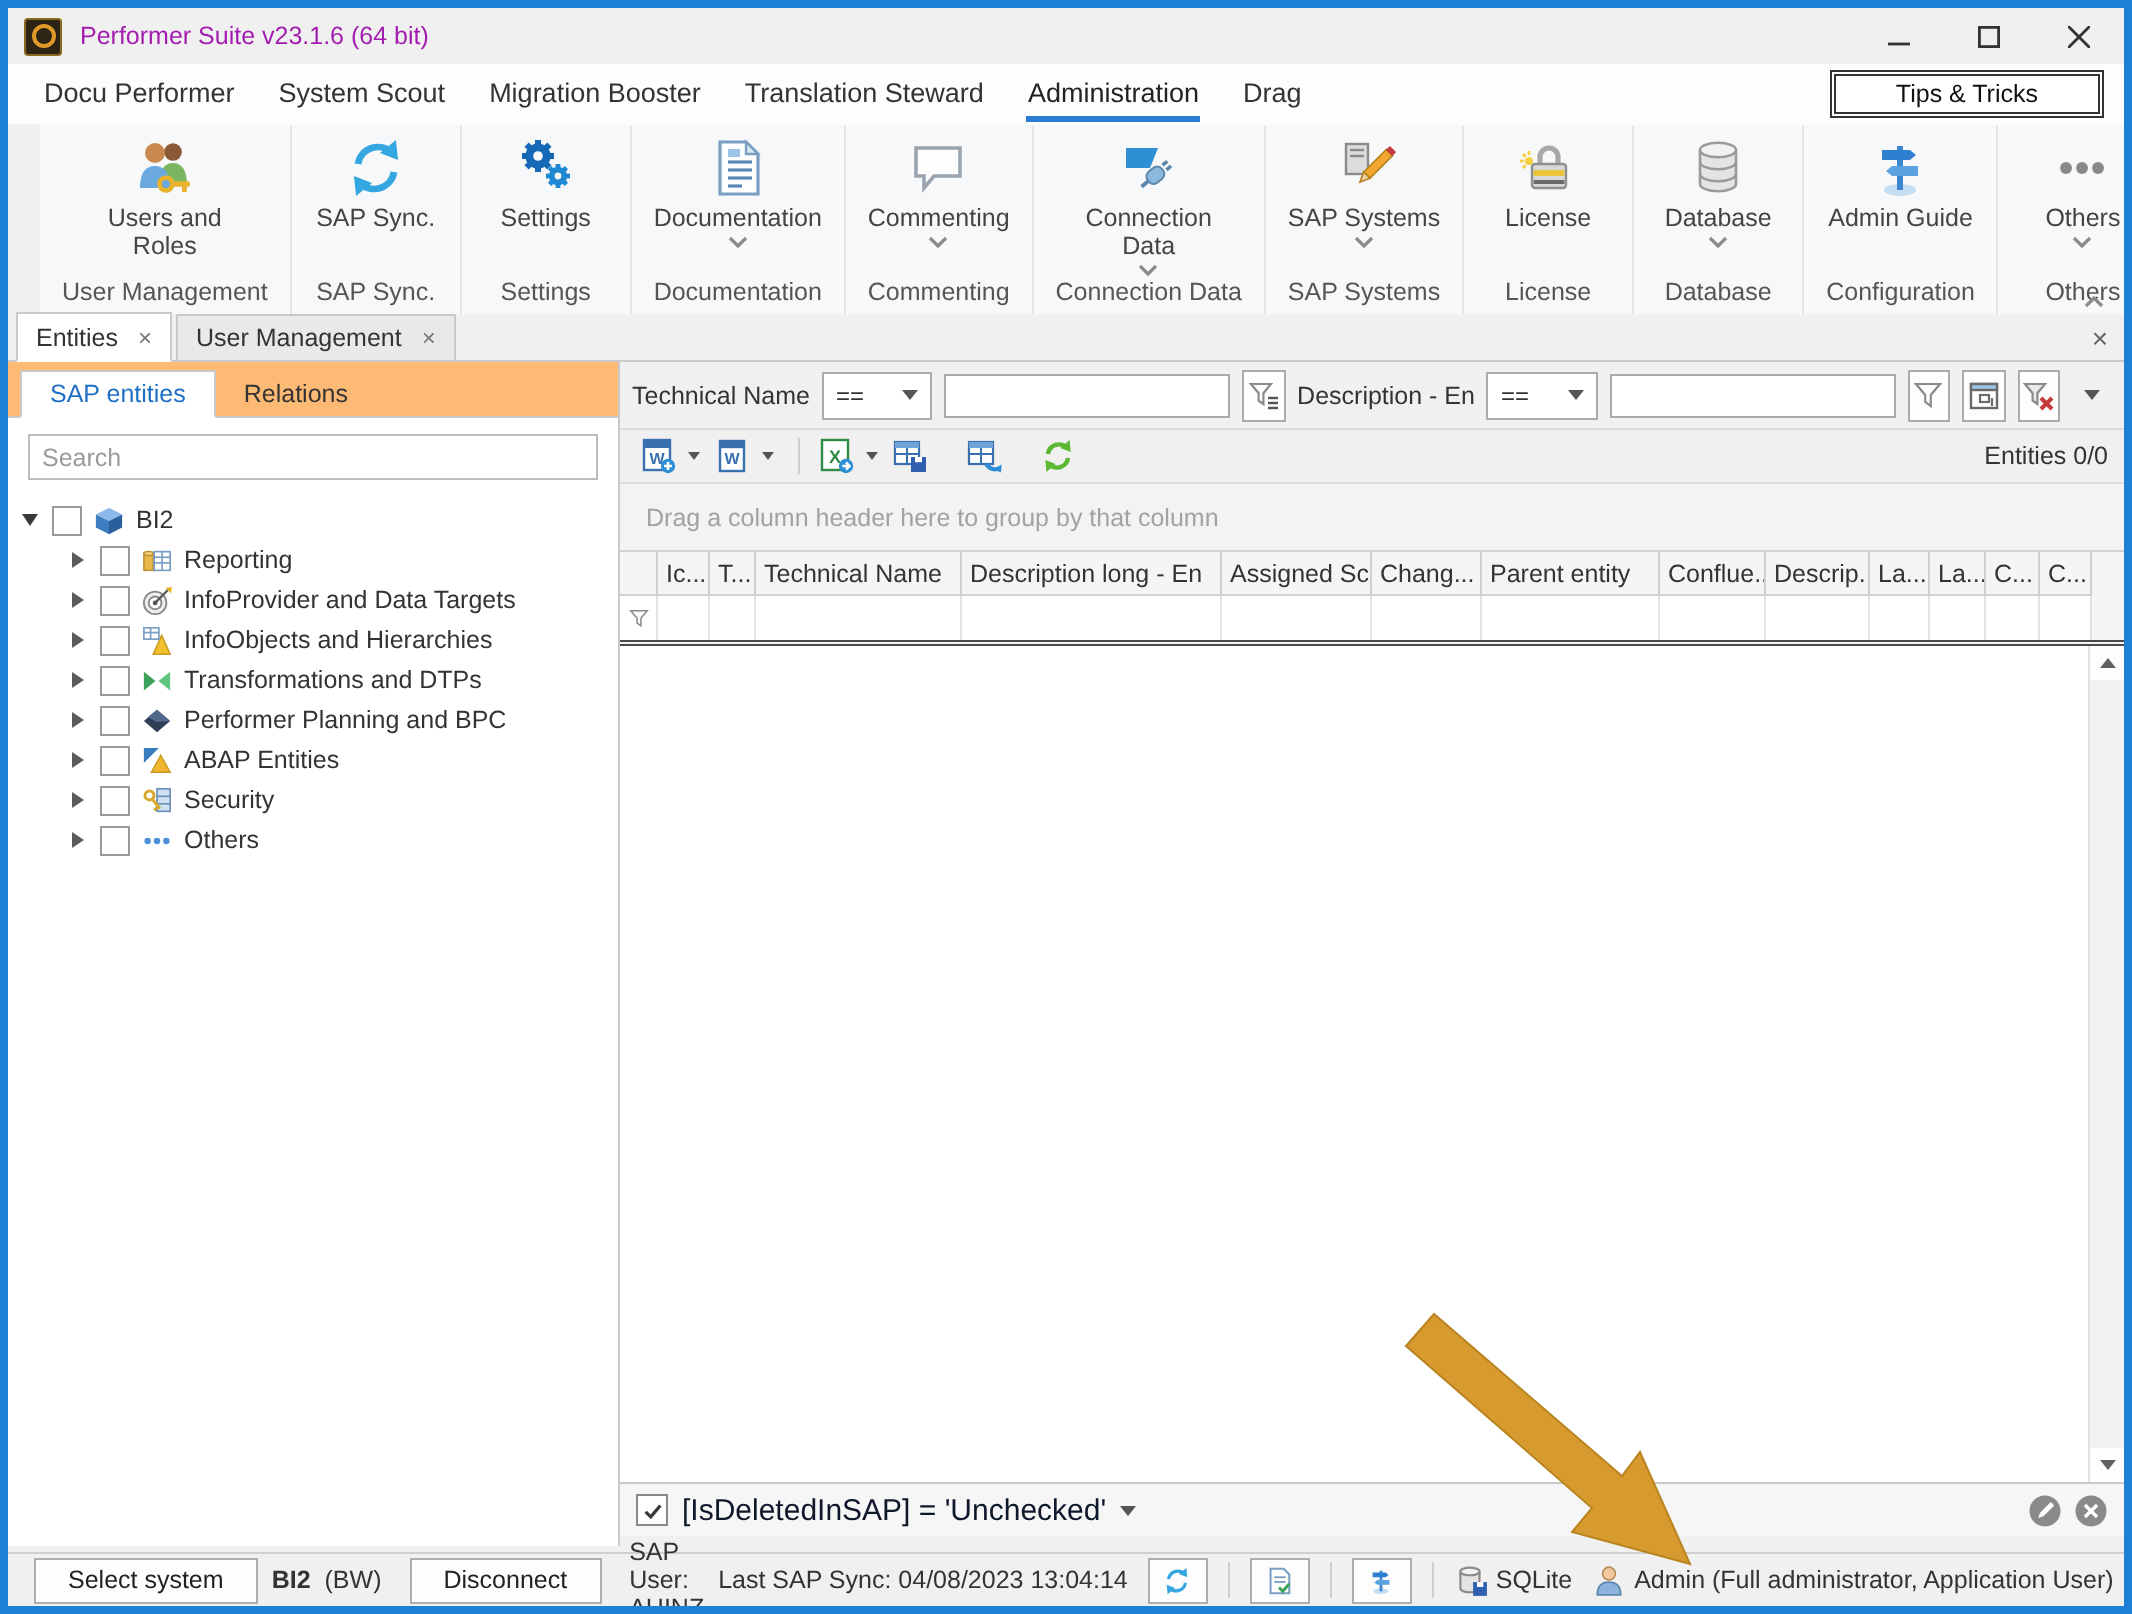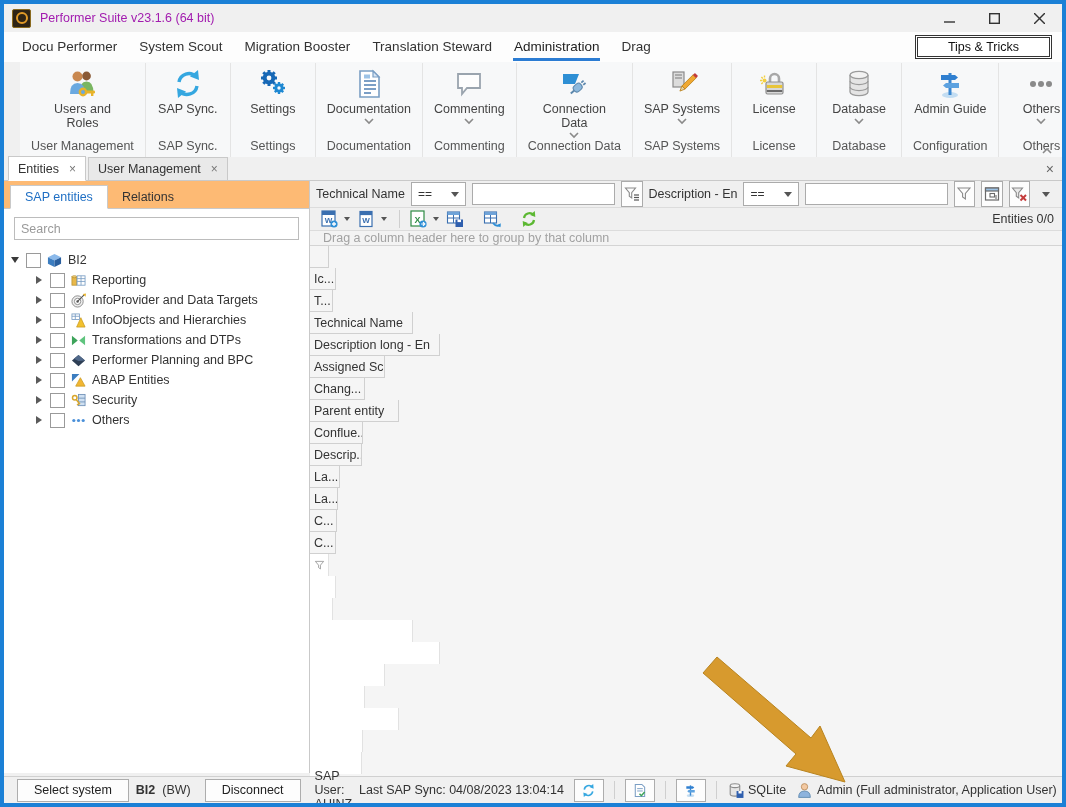--- a/index.html
+++ b/index.html
@@ -83,21 +83,21 @@
 
   .gridtoolbar{height:26px;display:flex;align-items:center;gap:4px;padding:0 8px;background:#f0f0f0;border-bottom:1px solid #dcdcdc;}
   .tbtn{display:flex;align-items:center;gap:3px;padding:2px 2px;}
   .tbtn svg{width:18px;height:18px;}
   .tb-dd{width:0;height:0;border-left:3.5px solid transparent;border-right:3.5px solid transparent;border-top:4.5px solid #555;margin:0 3px;}
   .tb-sep{width:1px;height:18px;background:#cfcfcf;margin:0 5px;}
   .tb-count{margin-left:auto;font-size:12.5px;color:#333;}
 
   .groupbar{height:33px;background:#f3f3f3;border-bottom:1px solid #d4d4d4;display:flex;align-items:center;
             padding-left:13px;font-size:12.5px;color:#a2a2a2;}
-  .hdrrow,.filt2row{display:flex;background:#f5f5f5;flex-direction:column;}
+  .hdrrow,.filt2row{display:flex;background:#f5f5f5;}
   .hcell{box-sizing:border-box;height:22px;border-right:1px solid #d0d0d0;border-bottom:1px solid #d0d0d0;
          display:flex;align-items:center;padding:0 4px;font-size:12.5px;color:#333;background:#f5f5f5;
          white-space:nowrap;overflow:hidden;}
   .fcell{box-sizing:border-box;height:22px;border-right:1px solid #e2e2e2;background:#fff;display:flex;align-items:center;justify-content:center;}
   .filt2row{border-bottom:3px double #4a4a4a;}
   .gridbody{flex:1;background:#fff;position:relative;}
   .vscroll{position:absolute;top:0;right:0;bottom:0;width:17px;background:#f1f1f1;border-left:1px solid #e0e0e0;}
   .sarr{position:absolute;left:0;width:17px;height:17px;background:#fdfdfd;display:flex;align-items:center;justify-content:center;}
   .sarr.up{top:0;} .sarr.down{bottom:0;}
   .tri-up-s{width:0;height:0;border-left:4px solid transparent;border-right:4px solid transparent;border-bottom:5px solid #606060;}

